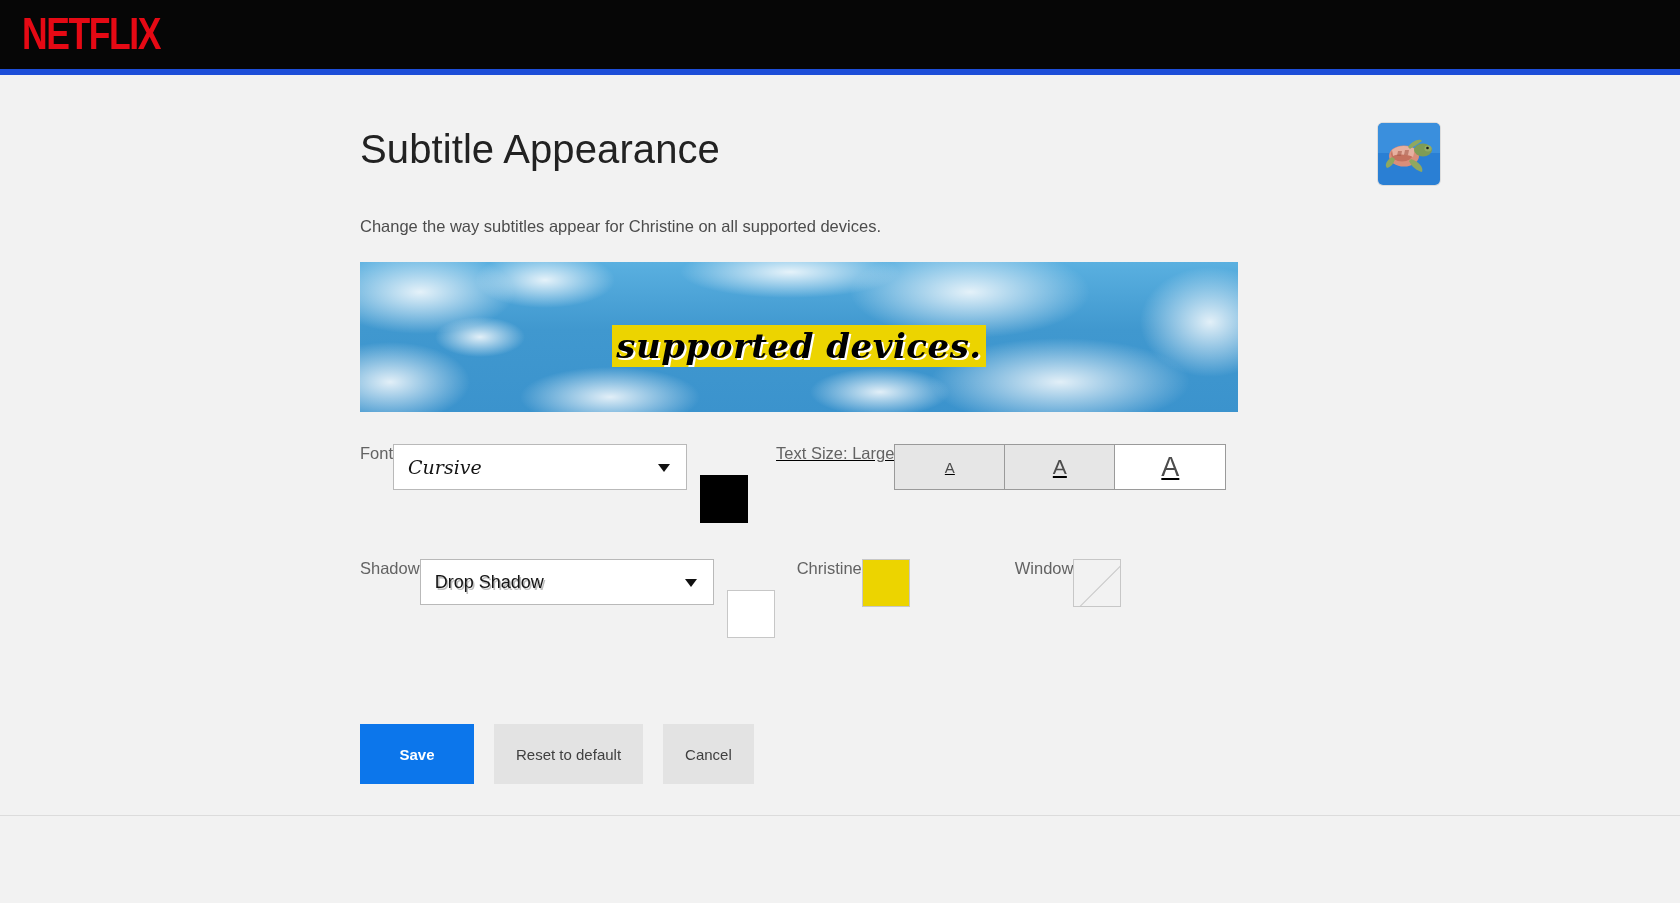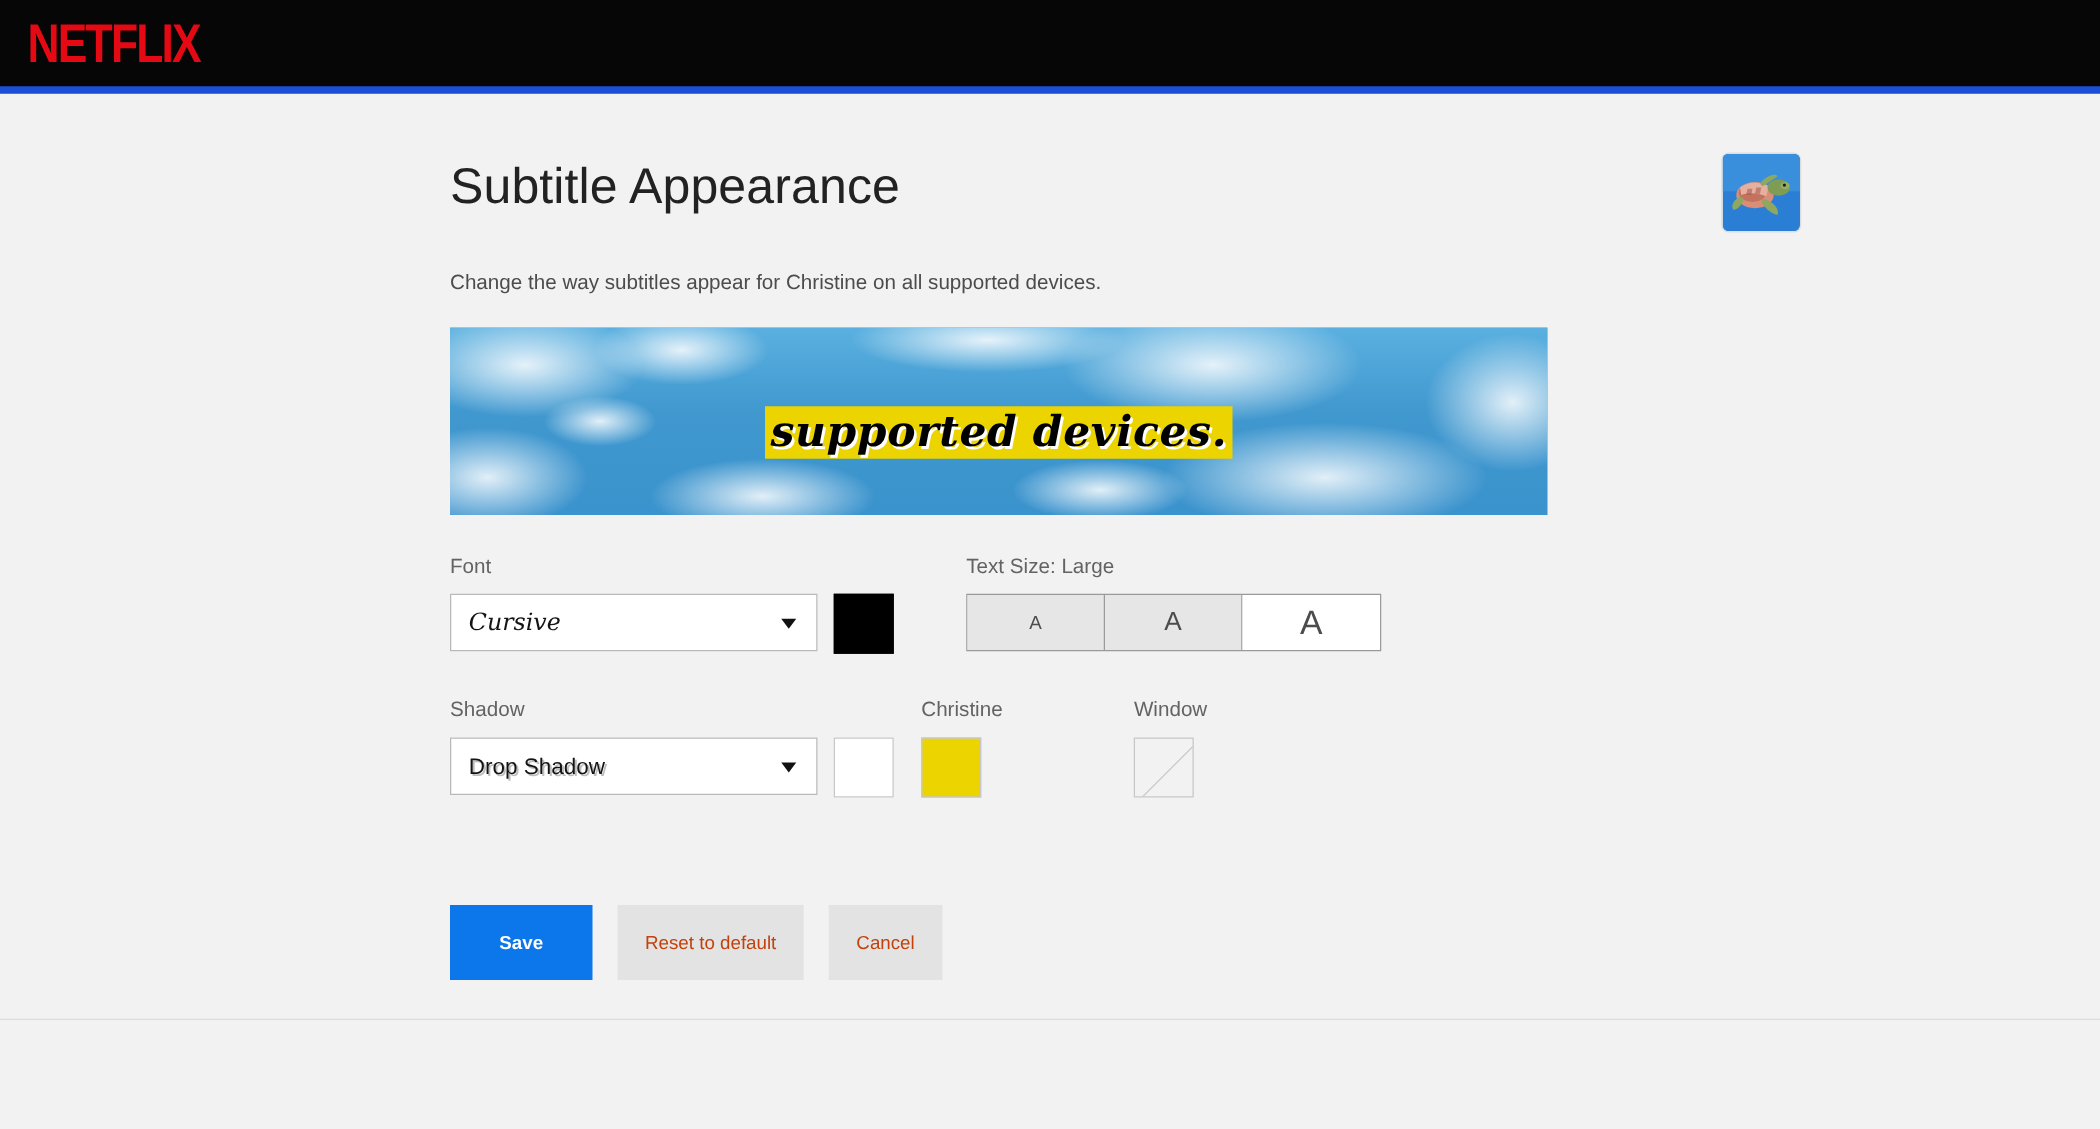--- a/index.html
+++ b/index.html
@@ -107,21 +107,21 @@
   }
 
   
   .row {
     display: flex;
     align-items: flex-start;
     margin-top: 32px;
   }
   .row.second { margin-top: 36px; }
 
-  .field { display: flex; flex-direction: column; }
+  .field { display: flex; flex-direction: row; }
   .field-label {
     font-size: 16.5px;
     color: #636363;
     margin-bottom: 11px;
     height: 20px;
   }
 
   .select-box {
     width: 294px;
     height: 46px;
@@ -197,21 +197,21 @@
     justify-content: center;
     color: #4c4c4c;
     cursor: pointer;
   }
   .size-btn:last-child { border-right: none; }
   .size-btn.selected { background: #fff; }
   .size-btn.s1 { font-size: 15px; }
   .size-btn.s2 { font-size: 21px; }
   .size-btn.s3 { font-size: 27px; }
 
-  .gap-left { margin-left: 58px; }
+  .gap-left { margin-left: 28px; text-decoration: underline; }
   .gap-bg   { margin-left: 22px; }
   .gap-win  { margin-left: 105px; }
 
   
   .actions {
     display: flex;
     margin-top: 86px;
   }
   .btn {
     height: 60px;
@@ -221,21 +221,21 @@
     font-weight: bold;
     cursor: pointer;
   }
   .btn.save {
     width: 114px;
     background: #0c76eb;
     color: #fff;
   }
   .btn.secondary {
     background: #e3e3e3;
-    color: #c2410c;
+    color: #404040;
     font-weight: normal;
     margin-left: 20px;
     padding: 0 22px;
   }
 
   .footer-rule {
     position: absolute;
     left: 0; right: 0;
     top: 740px;
     height: 1px;

